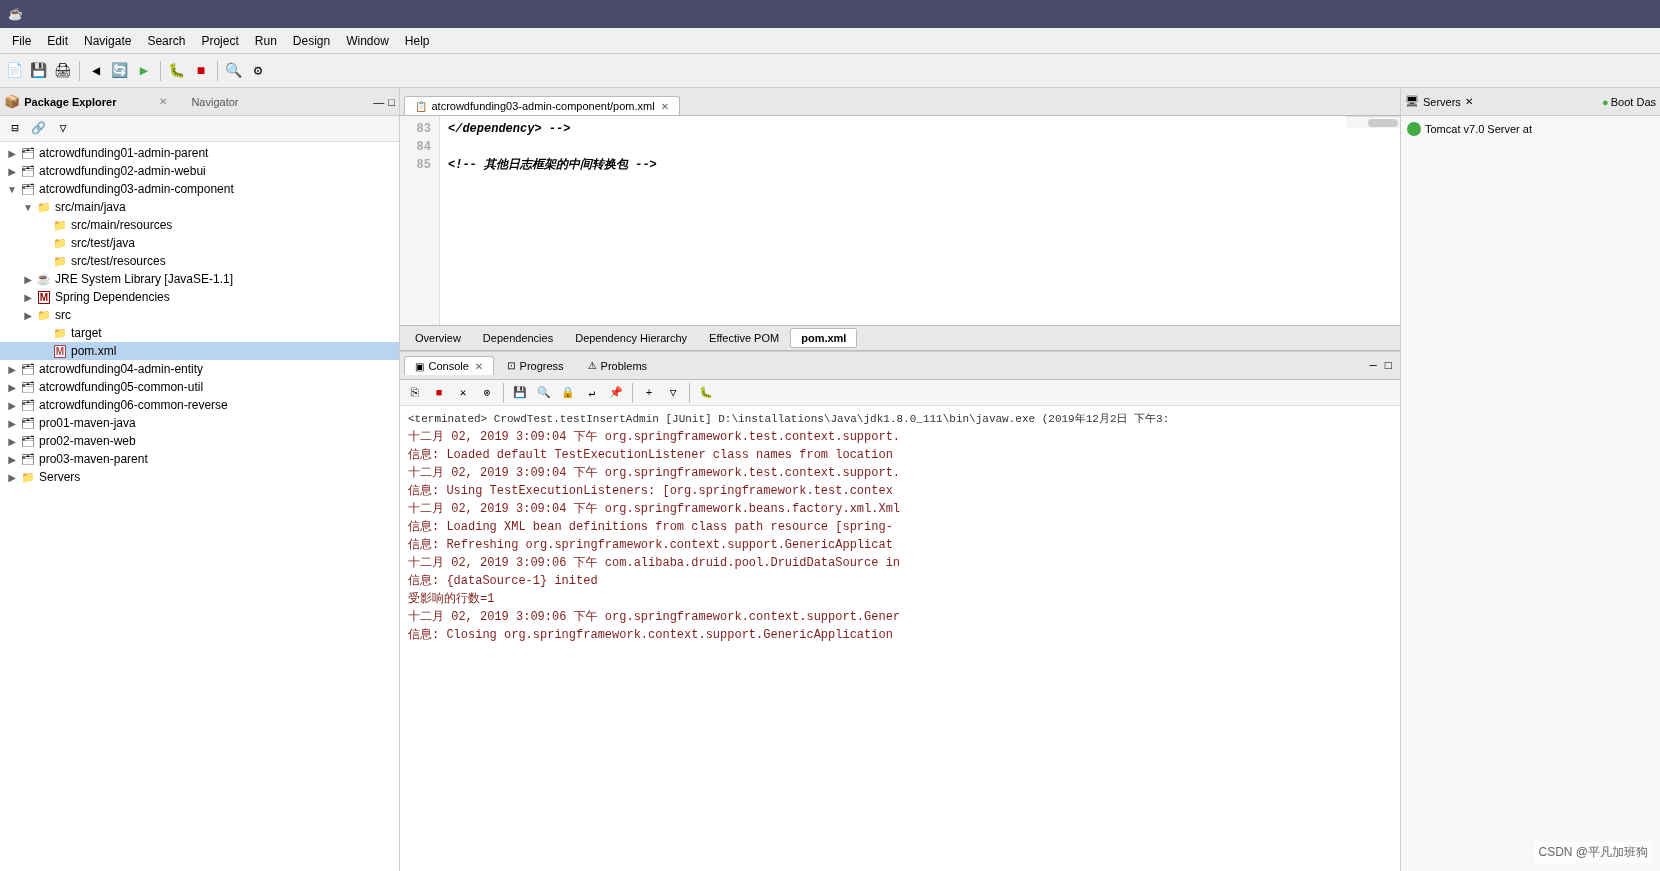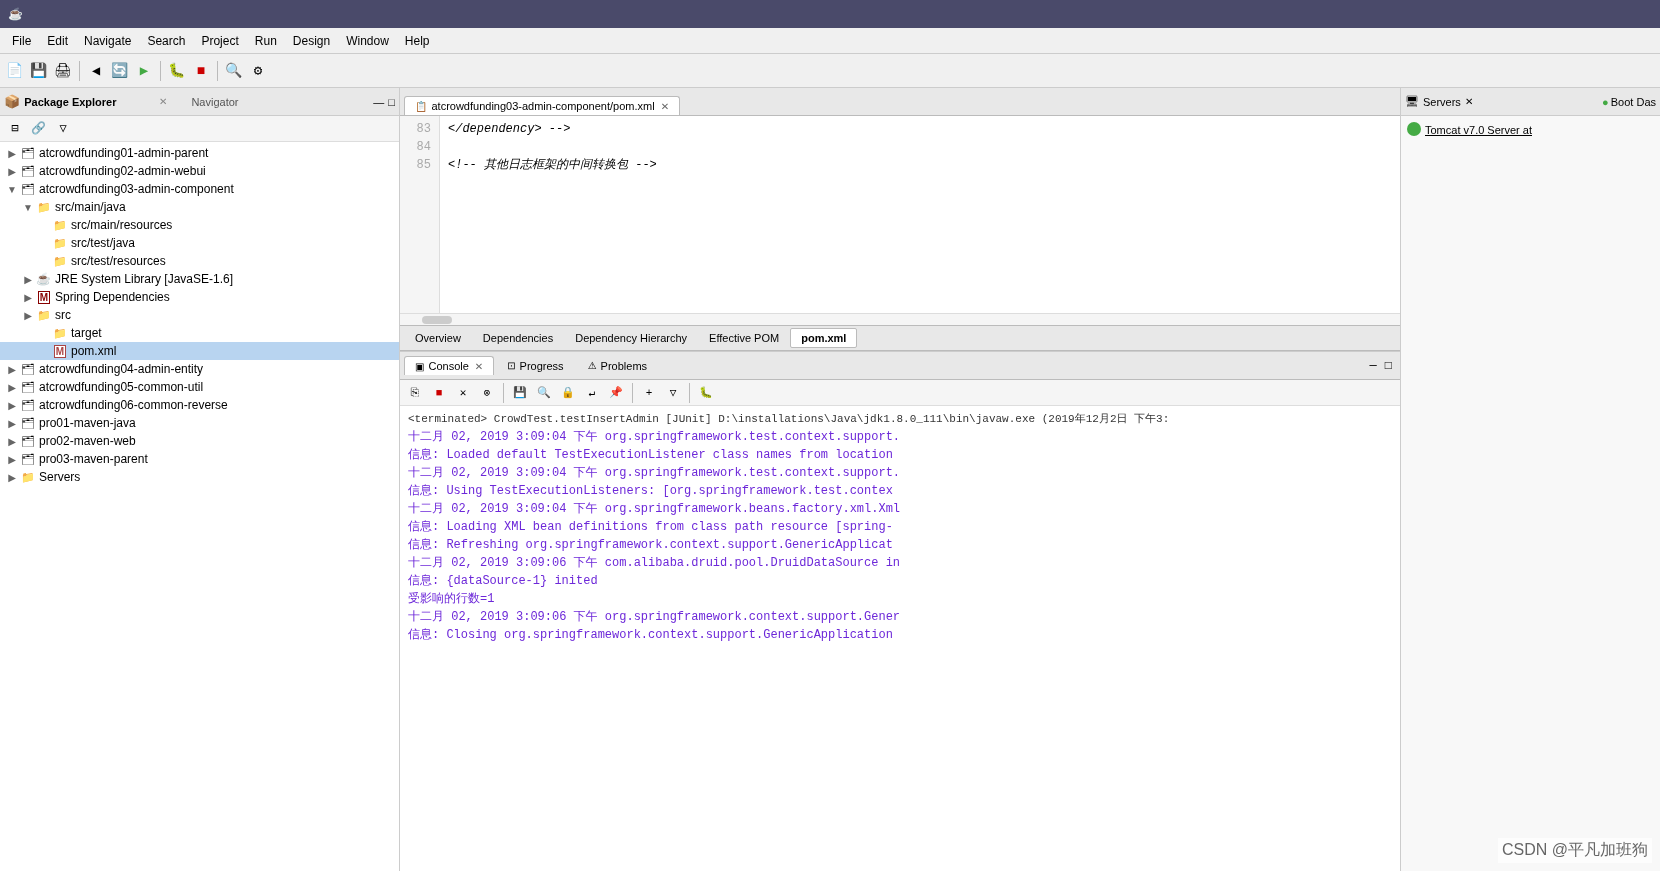--- a/index.html
+++ b/index.html
@@ -130,22 +130,23 @@
       border-top-left-radius: 3px;
       border-top-right-radius: 3px;
     }
     .editor-tab .tab-icon { margin-right: 4px; color: #aa4444; font-size: 10px; }
     .editor-tab .tab-close { margin-left: 6px; color: #666; font-size: 10px; cursor: pointer; }
 
     #editor-content {
       flex: 1;
       background: #fff;
       display: flex;
-      flex-direction: column;
+      flex-direction: row;
       overflow: hidden;
+      font-weight: bold;
     }
     #xml-editor {
       flex: 1;
       background: #fff;
       font-family: 'Consolas', 'Courier New', monospace;
       font-size: 12px;
       display: flex;
       overflow: hidden;
     }
     #line-numbers {
@@ -231,21 +232,21 @@
     #console-content {
       flex: 1;
       overflow-y: auto;
       padding: 4px 8px;
       font-family: 'Consolas', 'Courier New', monospace;
       font-size: 12px;
       line-height: 18px;
       background: #fff;
     }
     .console-line { white-space: nowrap; }
-    .console-red { color: #6d28d9; }
+    .console-red { color: #7f1d1d; }
     .console-terminated { color: #333; font-size: 11px; }
     .console-note { color: #0066cc; font-size: 12px; text-align: center; margin-top: 8px; }
 
     
     #servers-panel {
       width: 260px;
       min-width: 260px;
       background: #f8f8f8;
       border-left: 1px solid #ccc;
       display: flex;
@@ -255,30 +256,30 @@
       background: #e8e8e8;
       border-bottom: 1px solid #ccc;
       height: 28px;
       display: flex;
       align-items: center;
       padding: 0 4px;
       font-size: 11px;
       font-family: 'Segoe UI', sans-serif;
     }
     #servers-content { padding: 4px; font-size: 11px; font-family: 'Segoe UI', sans-serif; }
-    .server-item { display: flex; align-items: flex-end; padding: 2px; cursor: pointer; text-decoration: underline; }
+    .server-item { display: flex; align-items: center; padding: 2px; cursor: pointer; }
     .server-icon { width: 14px; height: 14px; border-radius: 50%; background: #44aa44; margin-right: 4px; display: inline-block; }
 
     
     #watermark {
       position: fixed;
       bottom: 8px;
       right: 8px;
       color: #666;
-      font-size: 16px;
+      font-size: 12px;
       font-family: 'Segoe UI', sans-serif;
       background: rgba(255,255,255,0.7);
       padding: 2px 4px;
     }
 
     
     ::-webkit-scrollbar { width: 8px; height: 8px; }
     ::-webkit-scrollbar-track { background: #f0f0f0; }
     ::-webkit-scrollbar-thumb { background: #bbb; border-radius: 4px; }
 
@@ -376,21 +377,21 @@
         <div class="tree-item" style="padding-left: 36px;">
       <span class="tree-arrow" style="color:#666;"></span>
       <span class="tree-icon">📁</span>
       <span>src/test/resources</span>
     </div>
         <div class="tree-item" style="padding-left: 20px;">
       <span class="tree-arrow" style="color:#666;">▶</span>
       <span class="tree-icon">
             <span style="color:#c06000;font-size:12px;">☕</span>
           </span>
-      <span>JRE System Library [JavaSE-1.6]</span>
+      <span>JRE System Library [JavaSE-1.1]</span>
     </div>
         <div class="tree-item" style="padding-left: 20px;">
       <span class="tree-arrow" style="color:#666;">▶</span>
       <span class="tree-icon">
             <span style="color:#880000;font-weight:bold;font-size:10px;background:#fff;border:1px solid #880000;padding:0 1px;">M</span>
           </span>
       <span>Spring Dependencies</span>
     </div>
         <div class="tree-item" style="padding-left: 20px;">
       <span class="tree-arrow" style="color:#666;">▶</span>

